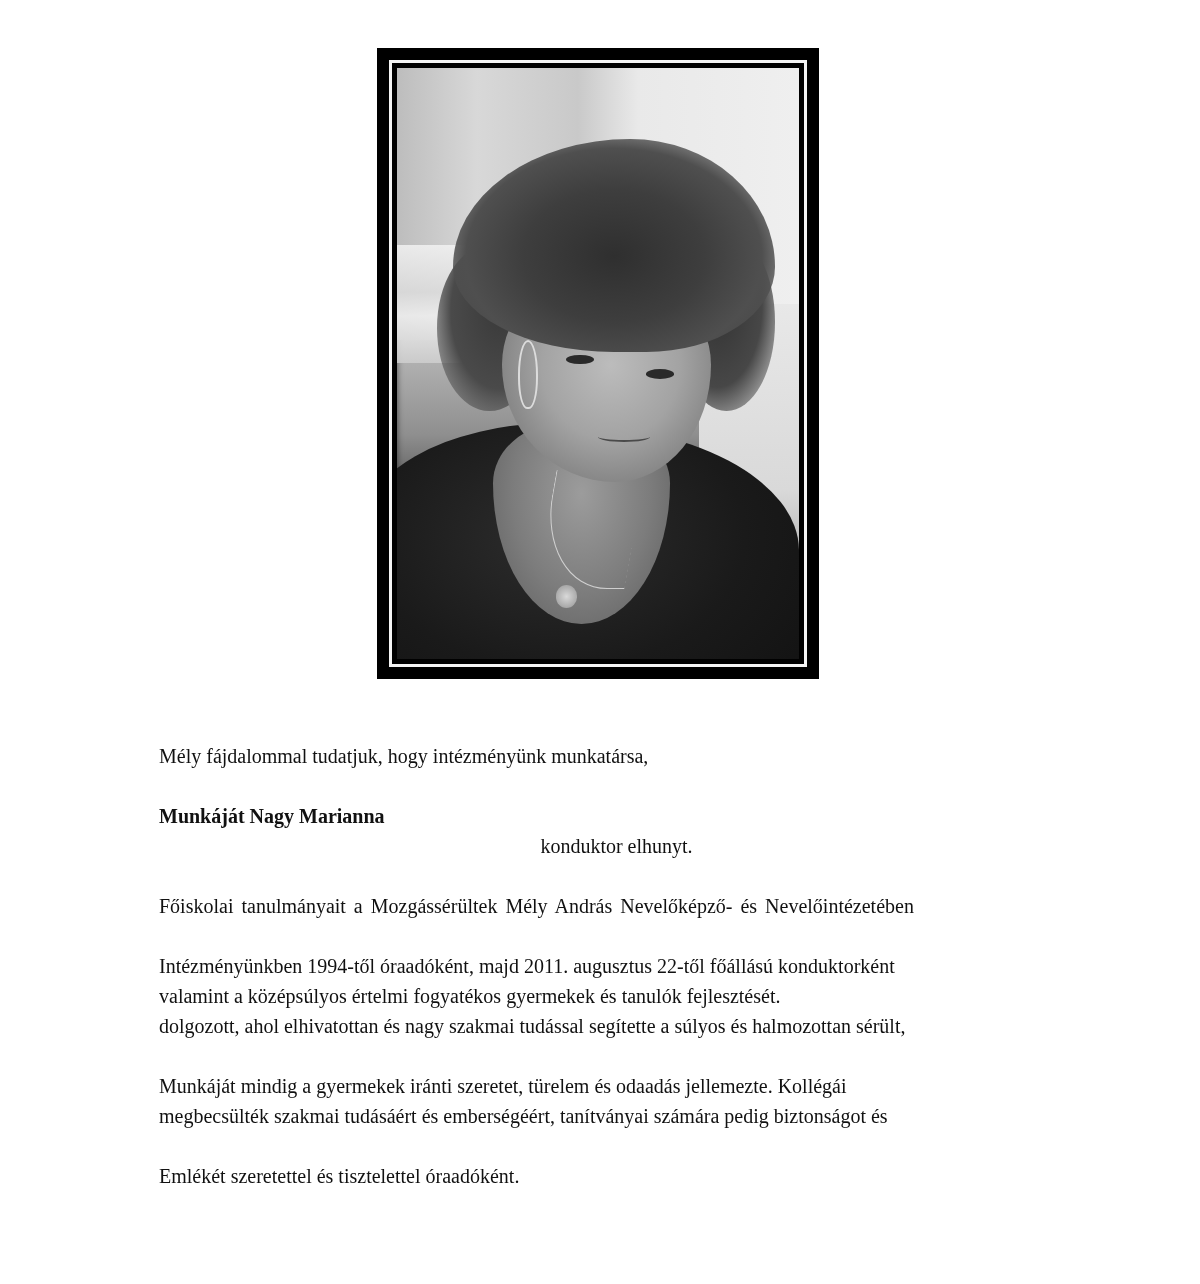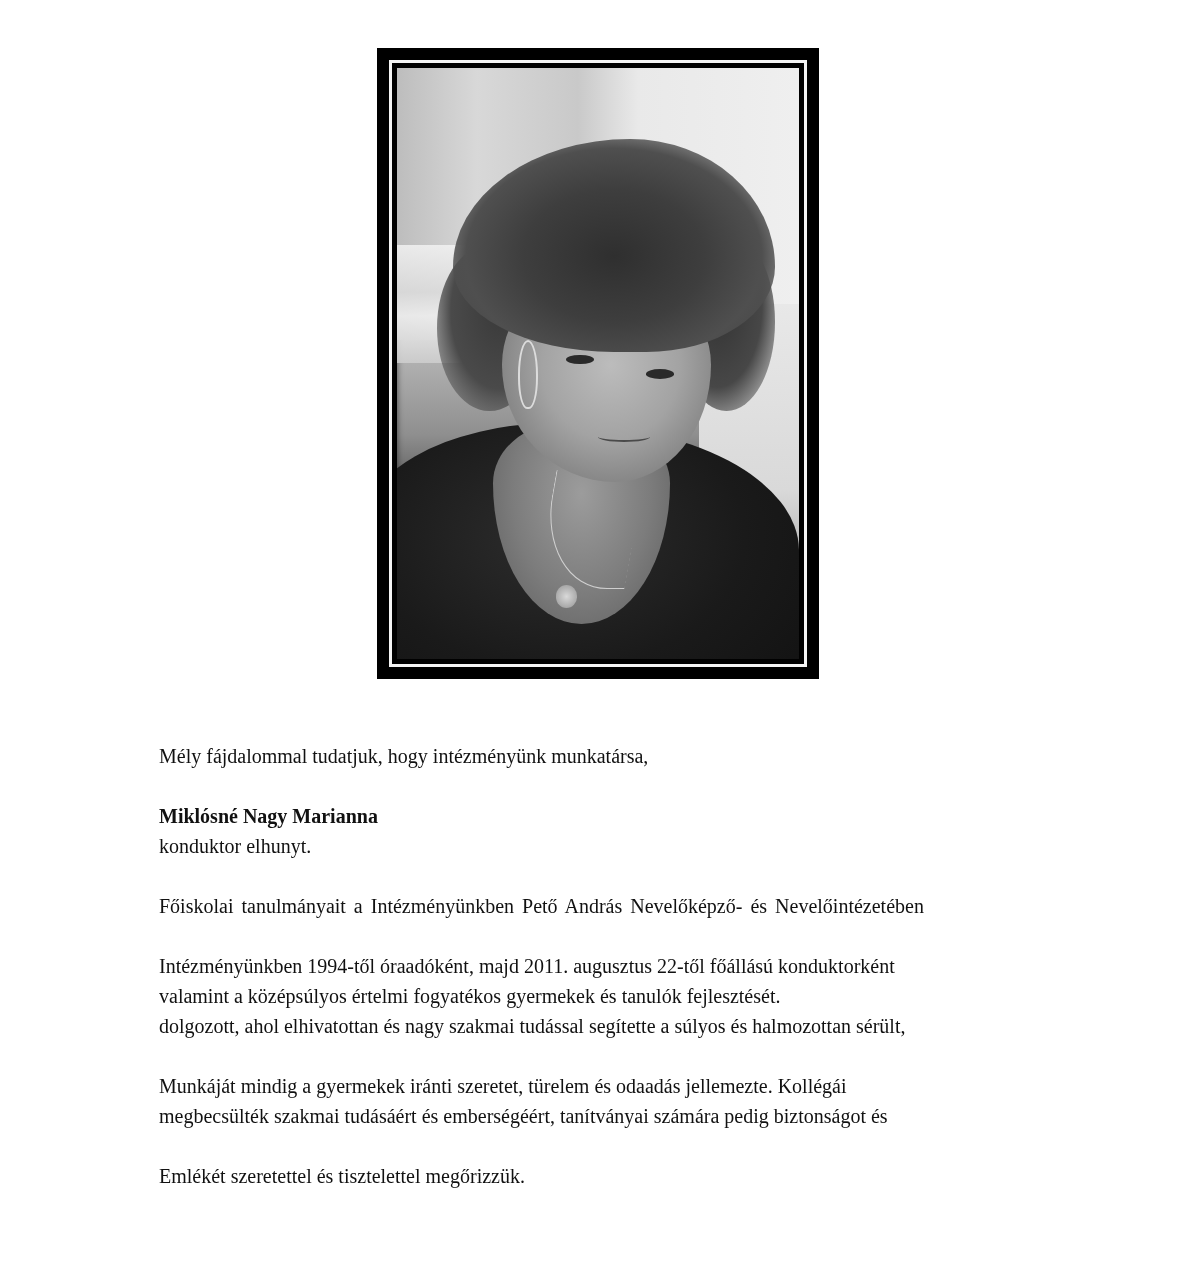--- a/index.html
+++ b/index.html
@@ -186,20 +186,21 @@
     .line {
       display: block;
       white-space: nowrap;
     }
     .name {
       font-weight: bold;
       display: block;
     }
     .role {
       display: block;
+      text-align: center;
     }
   </style>
 </head>
 <body>
 
 <div class="frame-outer">
   <div class="frame-white-line">
     <div class="photo" role="img" aria-label="Black and white portrait of Miklósné Nagy Marianna">
       <div class="bg-window"></div>
       <div class="bg-window-bright"></div>
@@ -219,35 +220,35 @@
     </div>
   </div>
 </div>
 
 <div class="text-block">
   <p class="para">
     <span class="line">Mély fájdalommal tudatjuk, hogy intézményünk munkatársa,</span>
   </p>
 
   <p class="para">
-    <span class="name">Miklósné Nagy Marianna</span>
+    <span class="name">Munkáját Nagy Marianna</span>
     <span class="role">konduktor elhunyt.</span>
   </p>
 
   <p class="para">
-    <span class="line" style="word-spacing:3px;">Főiskolai tanulmányait a Intézményünkben Pető András Nevelőképző- és Nevelőintézetében</span>
+    <span class="line" style="word-spacing:3px;">Főiskolai tanulmányait a Mozgássérültek Mély András Nevelőképző- és Nevelőintézetében</span>
   </p>
 
   <p class="para">
     <span class="line">Intézményünkben 1994-től óraadóként, majd 2011. augusztus 22-től főállású konduktorként</span>
     <span class="line">valamint a középsúlyos értelmi fogyatékos gyermekek és tanulók fejlesztését.</span>
     <span class="line">dolgozott, ahol elhivatottan és nagy szakmai tudással segítette a súlyos és halmozottan sérült,</span>
   </p>
 
   <p class="para">
     <span class="line">Munkáját mindig a gyermekek iránti szeretet, türelem és odaadás jellemezte. Kollégái</span>
     <span class="line">megbecsülték szakmai tudásáért és emberségéért, tanítványai számára pedig biztonságot és</span>
   </p>
 
   <p class="para">
-    <span class="line">Emlékét szeretettel és tisztelettel megőrizzük.</span>
+    <span class="line">Emlékét szeretettel és tisztelettel óraadóként.</span>
   </p>
 </div>
 
 </body></html>

